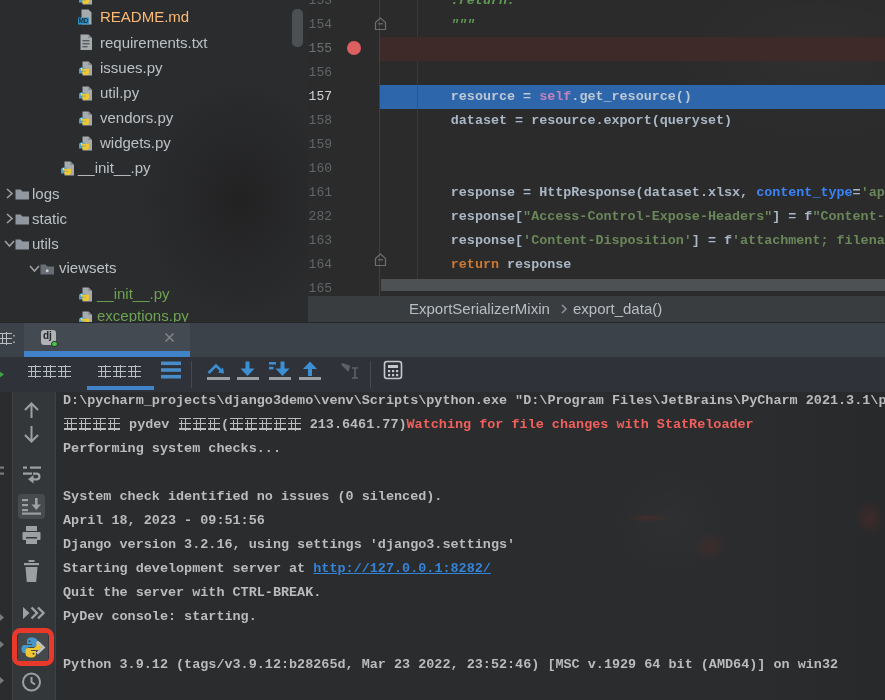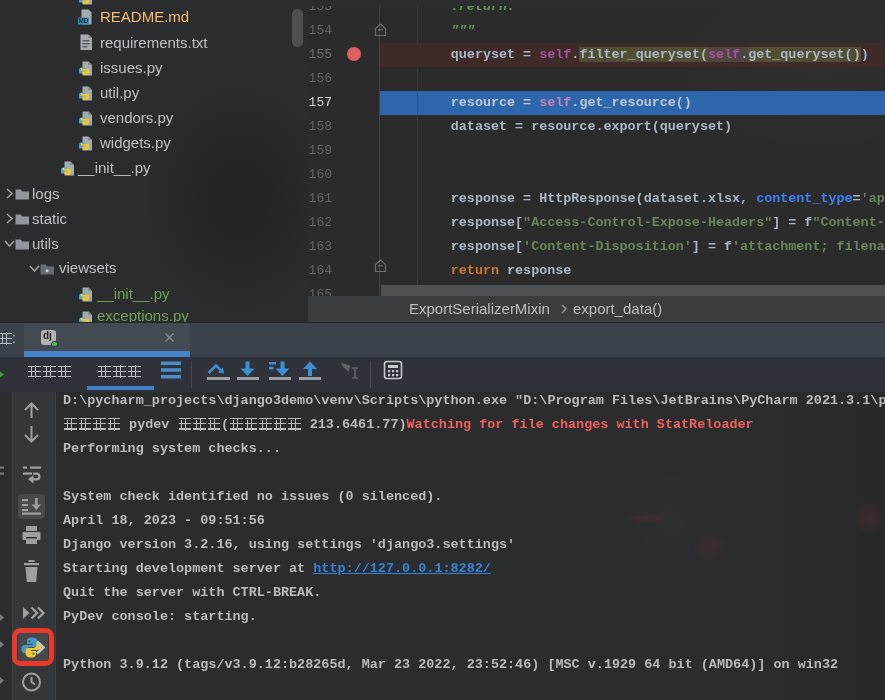--- a/index.html
+++ b/index.html
@@ -3,21 +3,21 @@
 html,body{margin:0;padding:0;background:#202124;}
 #root{position:relative;width:885px;height:700px;overflow:hidden;background:#2b2c2e;font-family:"Liberation Sans",sans-serif;}
 #root *{box-sizing:border-box;}
 .abs{position:absolute;}
 
 #tree{left:0;top:0;width:308px;height:322px;color:#bcc1c5;font-size:15px;}
 .trow{position:absolute;height:25px;line-height:25px;white-space:nowrap;}
 .tgreen{color:#6ea353;}
 .tblue{color:#fdba74;}
 
-#editor{left:308px;top:6px;width:577px;height:296px;background:#2b2b2b;overflow:hidden;}
+#editor{left:308px;top:0;width:577px;height:296px;background:#2b2b2b;overflow:hidden;}
 .erow{position:absolute;left:72px;width:505px;height:24px;}
 .lnum{position:absolute;left:0;width:24px;height:24px;line-height:24px;text-align:right;color:#5f6568;font-family:"Liberation Mono",monospace;font-size:13px;}
 .code{position:absolute;left:78.5px;height:24px;line-height:24px;font-family:"Liberation Mono",monospace;font-size:13.4px;color:#a9b7c6;white-space:pre;font-weight:bold;}
 .grn{color:#6a8759;}
 .doc{color:#629755;font-style:italic;}
 .org{color:#cc7832;}
 .prm{color:#3b82f6;}
 .slf{color:#a5569b;}
 .cmt{color:#787a7d;}
 
@@ -132,38 +132,37 @@
 
 <div class="lnum" style="top:-11px">153</div>
 <div class="lnum" style="top:13px">154</div>
 <div class="lnum" style="top:37px;color:#6b7073">155</div>
 <div class="lnum" style="top:61px">156</div>
 <div class="lnum" style="top:85px;color:#d0d3d6">157</div>
 <div class="lnum" style="top:109px">158</div>
 <div class="lnum" style="top:133px">159</div>
 <div class="lnum" style="top:157px">160</div>
 <div class="lnum" style="top:181px">161</div>
-<div class="lnum" style="top:205px">162</div>
+<div class="lnum" style="top:205px">282</div>
 <div class="lnum" style="top:229px">163</div>
 <div class="lnum" style="top:253px">164</div>
 <div class="lnum" style="top:277px">165</div>
 
 <div class="abs" style="left:39px;top:41px;width:14px;height:14px;border-radius:50%;background:#dd5f5f"></div>
 <svg class="abs" style="left:66px;top:17px" width="13" height="14">
         <path d="M1.5,5.5 L6.5,1 L11.5,5.5 V12.5 H1.5 Z" fill="none" stroke="#6c6e70" stroke-width="1.2"></path>
         <rect x="4" y="6.2" width="5" height="1.2" fill="#6c6e70"></rect>
       </svg>
 <svg class="abs" style="left:66px;top:253px" width="13" height="14">
         <path d="M1.5,5.5 L6.5,1 L11.5,5.5 V12.5 H1.5 Z" fill="none" stroke="#6c6e70" stroke-width="1.2"></path>
         <rect x="4" y="6.2" width="5" height="1.2" fill="#6c6e70"></rect>
       </svg>
 
 <div class="code doc" style="top:-11px">        :return:</div>
 <div class="code doc" style="top:13px">        """</div>
-<div class="code" style="top:37px">        queryset = <span class="slf">self</span>.<span style="background:#514e33">filter_queryset(</span><span style="background:#4e4440"><span class="slf">self</span>.</span><span style="background:#514e33">get_queryset()</span>)</div>
 <div class="code" style="top:85px;color:#bcc8d4">        resource = <span style="color:#c482bc">self</span>.get_resource()</div>
 <div class="code" style="top:109px">        dataset = resource.export(queryset)</div>
 <div class="code" style="top:181px">        response = HttpResponse(dataset.xlsx, <span class="prm">content_type</span>=<span class="grn">'application/vnd'</span>)</div>
 <div class="code" style="top:205px">        response[<span class="grn">"Access-Control-Expose-Headers"</span>] = f<span class="grn">"Content-Disposition"</span></div>
 <div class="code" style="top:229px">        response[<span class="grn">'Content-Disposition'</span>] = f<span class="grn">'attachment; filename="x"'</span></div>
 <div class="code" style="top:253px">        <span class="org">return</span> response</div>
 
 <div class="abs" style="left:73px;top:279px;width:504px;height:12px;background:#4e5153"></div>
 </div>
 <div class="abs" id="crumb">

